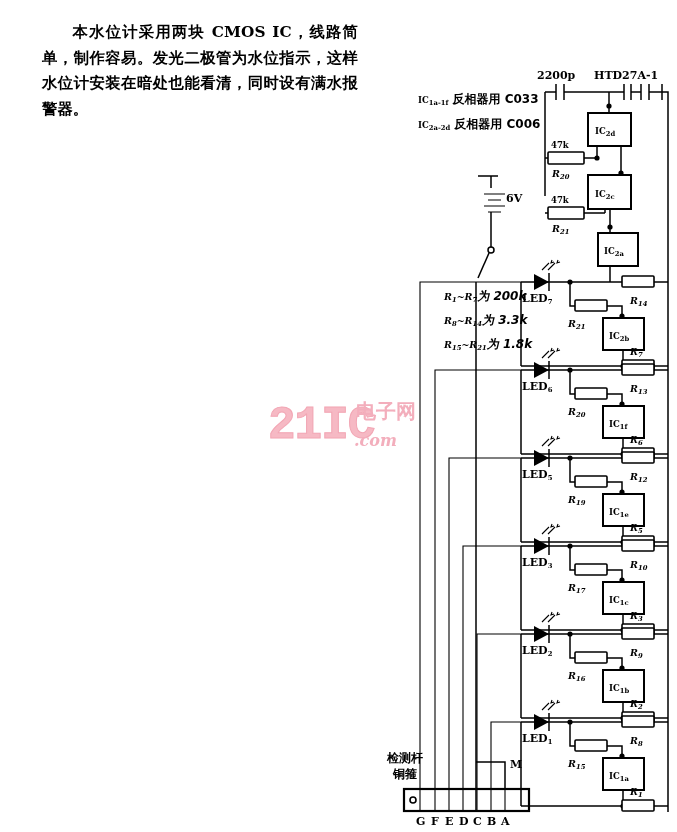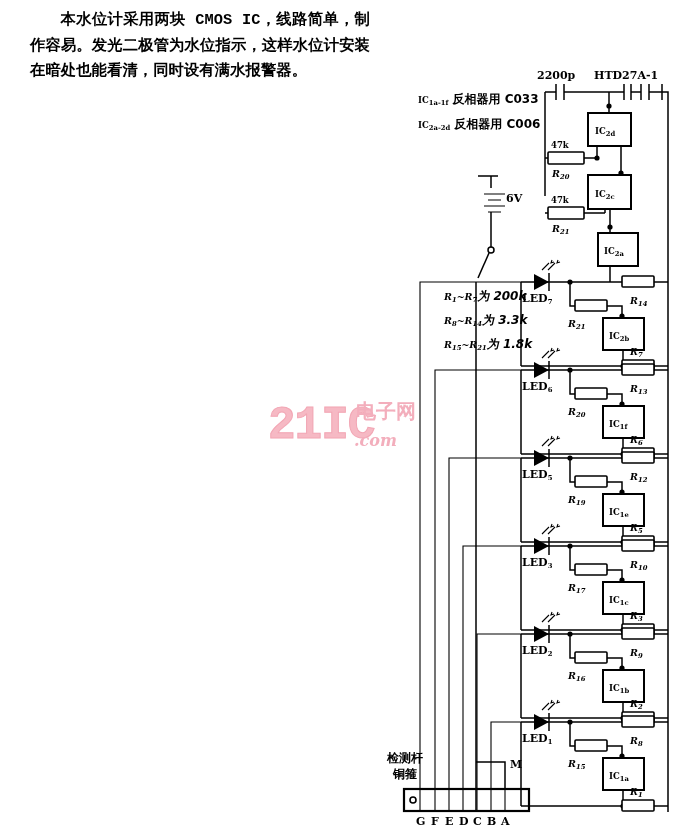--- a/index.html
+++ b/index.html
@@ -9,21 +9,21 @@
   }
 
   
   #article{
     position:absolute;left:30px;top:8px;width:340px;
     font-family:"DejaVu Serif",serif;
     font-size:15.3px;line-height:25.6px;font-weight:bold;
     letter-spacing:.1px;text-align:justify;text-justify:inter-ideograph;
     color:#000;
   }
-  #article p{margin:0;text-indent:2em;font-family:Liberation Mono, monospace;}
+  #article p{margin:12px;text-indent:2em;}
 
   
   #watermark{
     position:absolute;left:268px;top:398px;width:210px;height:52px;
     pointer-events:none;user-select:none;
   }
   #wm21ic{
     position:absolute;left:0;top:2px;
     font-family:Liberation Mono, monospace;font-weight:bold;
     font-size:46px;letter-spacing:-1px;color:#f6b9c4;

